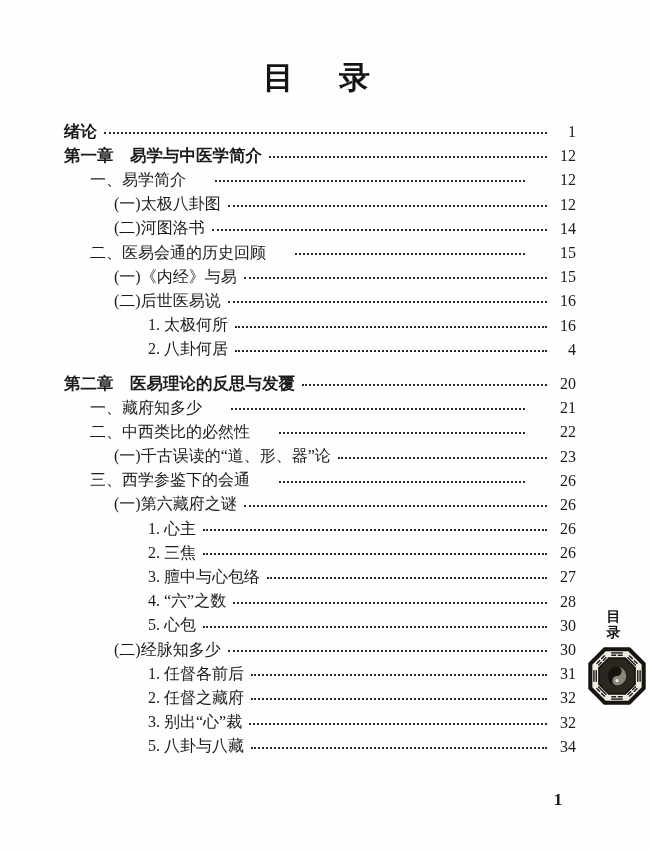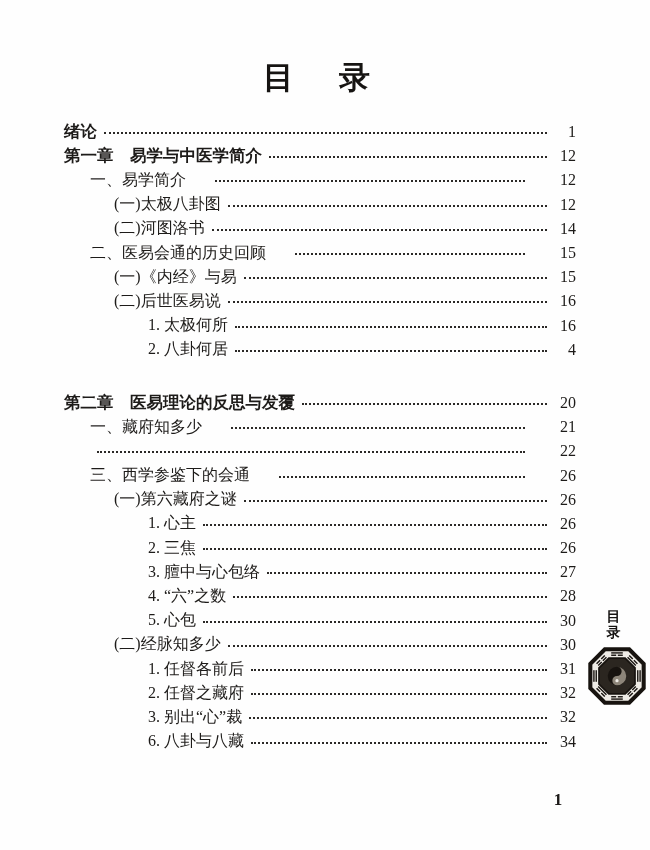--- a/index.html
+++ b/index.html
@@ -36,21 +36,21 @@
     align-items:center;
     height:24.2px;
     font-size:16px;
     white-space:nowrap;
   }
   .row.bold{
     font-weight:bold;
     font-family:"Liberation Sans", sans-serif;
     font-size:16.5px;
   }
-  .row.gap{ margin-top:29px;justify-content:space-between; }
+  .row.gap{ margin-top:10px;justify-content:space-between; }
   .lv1{ padding-left:26px;gap:22px; }
   .lv2{ padding-left:50px;justify-content:flex-end; }
   .lv3{ padding-left:84px; }
   .dots{
     flex:1;
     margin:0 5px 0 7px;
     border-bottom:2px dotted #2b2927;
     position:relative;
     top:1px;
     min-width:20px;
@@ -155,23 +155,29 @@
         <span class="lbl">第二章　医易理论的反思与发覆</span>
         <span class="dots"></span>
         <span class="num">20</span>
       </div>
       <div class="row lv1">
         <span class="lbl">一、藏府知多少</span>
         <span class="dots"></span>
         <span class="num">21</span>
       </div>
       <div class="row lv1">
+        <span class="lbl">二、中西类比的必然性</span>
         <span class="dots"></span>
         <span class="num">22</span>
       </div>
+      <div class="row lv2">
+        <span class="lbl">(一)千古误读的“道、形、器”论</span>
+        <span class="dots"></span>
+        <span class="num">23</span>
+      </div>
       <div class="row lv1">
         <span class="lbl">三、西学参鉴下的会通</span>
         <span class="dots"></span>
         <span class="num">26</span>
       </div>
       <div class="row lv2">
         <span class="lbl">(一)第六藏府之谜</span>
         <span class="dots"></span>
         <span class="num">26</span>
       </div>
@@ -214,21 +220,21 @@
         <span class="lbl">2. 任督之藏府</span>
         <span class="dots"></span>
         <span class="num">32</span>
       </div>
       <div class="row lv3">
         <span class="lbl">3. 别出“心”裁</span>
         <span class="dots"></span>
         <span class="num">32</span>
       </div>
       <div class="row lv3">
-        <span class="lbl">6. 八卦与八藏</span>
+        <span class="lbl">5. 八卦与八藏</span>
         <span class="dots"></span>
         <span class="num">34</span>
       </div>
     </div>
 
   <div class="margin-label">目录</div>
 
   <svg class="seal" viewBox="0 0 100 100" aria-hidden="true">
 
     <polygon points="29,4 71,4 96,29 96,71 71,96 29,96 4,71 4,29" fill="#efece6" stroke="#17130f" stroke-width="7"></polygon>

